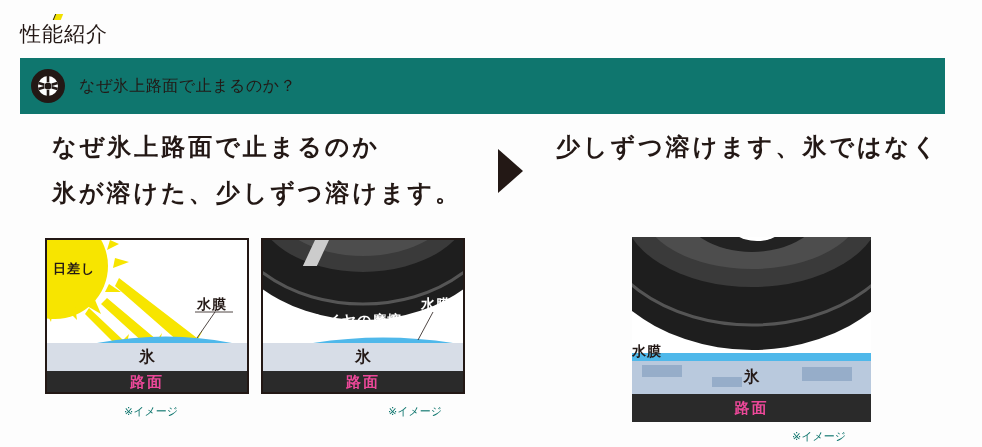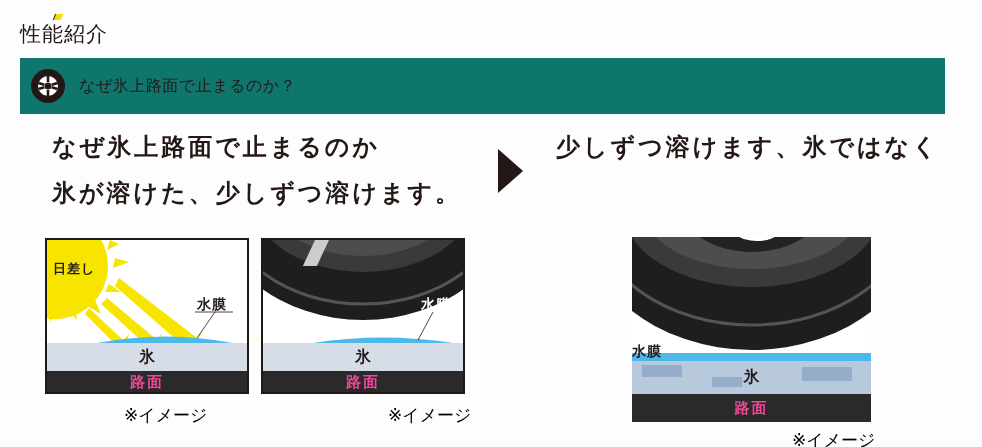--- a/index.html
+++ b/index.html
@@ -20,21 +20,21 @@
   .arrow { position: absolute; left: 498px; top: 149px; width: 0; height: 0; border-top: 22px solid transparent; border-bottom: 22px solid transparent; border-left: 25px solid #231815; }
 
   .illus { position: absolute; overflow: hidden; border: 2px solid #231815; background: #fff; }
   .illus.sun { left: 45px; top: 238px; width: 204px; height: 156px; }
   .illus.fric { left: 261px; top: 238px; width: 204px; height: 156px; }
   .illus.film { left: 632px; top: 237px; width: 239px; height: 185px; border: none; }
 
   .ice { position: absolute; left: 0; width: 100%; background: #d7dde7; display: flex; align-items: center; justify-content: center; font-weight: bold; font-size: 16px; color: #231815; }
   .road { position: absolute; left: 0; width: 100%; background: #2a2a2a; color: #ec4899; display: flex; align-items: center; justify-content: center; font-weight: bold; font-size: 15px; letter-spacing: 2px; }
   .lbl { position: absolute; font-weight: bold; font-size: 14px; color: #231815; letter-spacing: 1px; }
-  .caption { position: absolute; font-size: 17px; color: #000000; }
+  .caption { position: absolute; font-size: 11px; color: #0f766e; }
 </style>
 </head>
 <body>
 
 <div class="section-title">
   <span class="slash"></span>
   <span class="txt">性能紹介</span>
 </div>
 
 <div class="banner">
@@ -96,21 +96,21 @@
     <ellipse cx="100" cy="-40" rx="140" ry="104" fill="none" stroke="#555" stroke-width="3"></ellipse>
     <ellipse cx="100" cy="-40" rx="110" ry="72" fill="#3a3a3a"></ellipse>
     <ellipse cx="100" cy="-40" rx="92" ry="56" fill="#4d4d4d"></ellipse>
     <ellipse cx="100" cy="-40" rx="60" ry="40" fill="#222"></ellipse>
     <ellipse cx="100" cy="-30" rx="28" ry="22" fill="#fff"></ellipse>
     <rect x="52" y="0" width="14" height="26" fill="#ccc" transform="skewX(-25)"></rect>
     <path d="M-40,55 Q100,110 240,55 L240,80 Q100,92 -40,80 Z" fill="#fff"></path>
     <path d="M50,103 Q120,92 190,103 Z" fill="#4fb8ea"></path>
     <line x1="155" y1="100" x2="170" y2="72" stroke="#231815" stroke-width="0.8"></line>
   </svg>
-  <span class="lbl" style="left:48px;top:82px;color:#fff;">タイヤの摩擦</span>
+  <span class="lbl" style="left:48px;top:72px;color:#fff;">タイヤの摩擦</span>
   <span class="lbl" style="left:158px;top:56px;color:#fff;">水膜</span>
   <div class="ice" style="top:103px;height:28px;">氷</div>
   <div class="road" style="top:131px;height:23px;">路面</div>
 </div>
 <div class="caption" style="left:388px;top:404px;">※イメージ</div>
 
 <div class="illus film">
   <svg width="239" height="185" style="position:absolute;left:0;top:0">
     <rect x="0" y="0" width="239" height="120" fill="#fff"></rect>
     <ellipse cx="120" cy="-30" rx="175" ry="143" fill="#1e1e1e"></ellipse>

